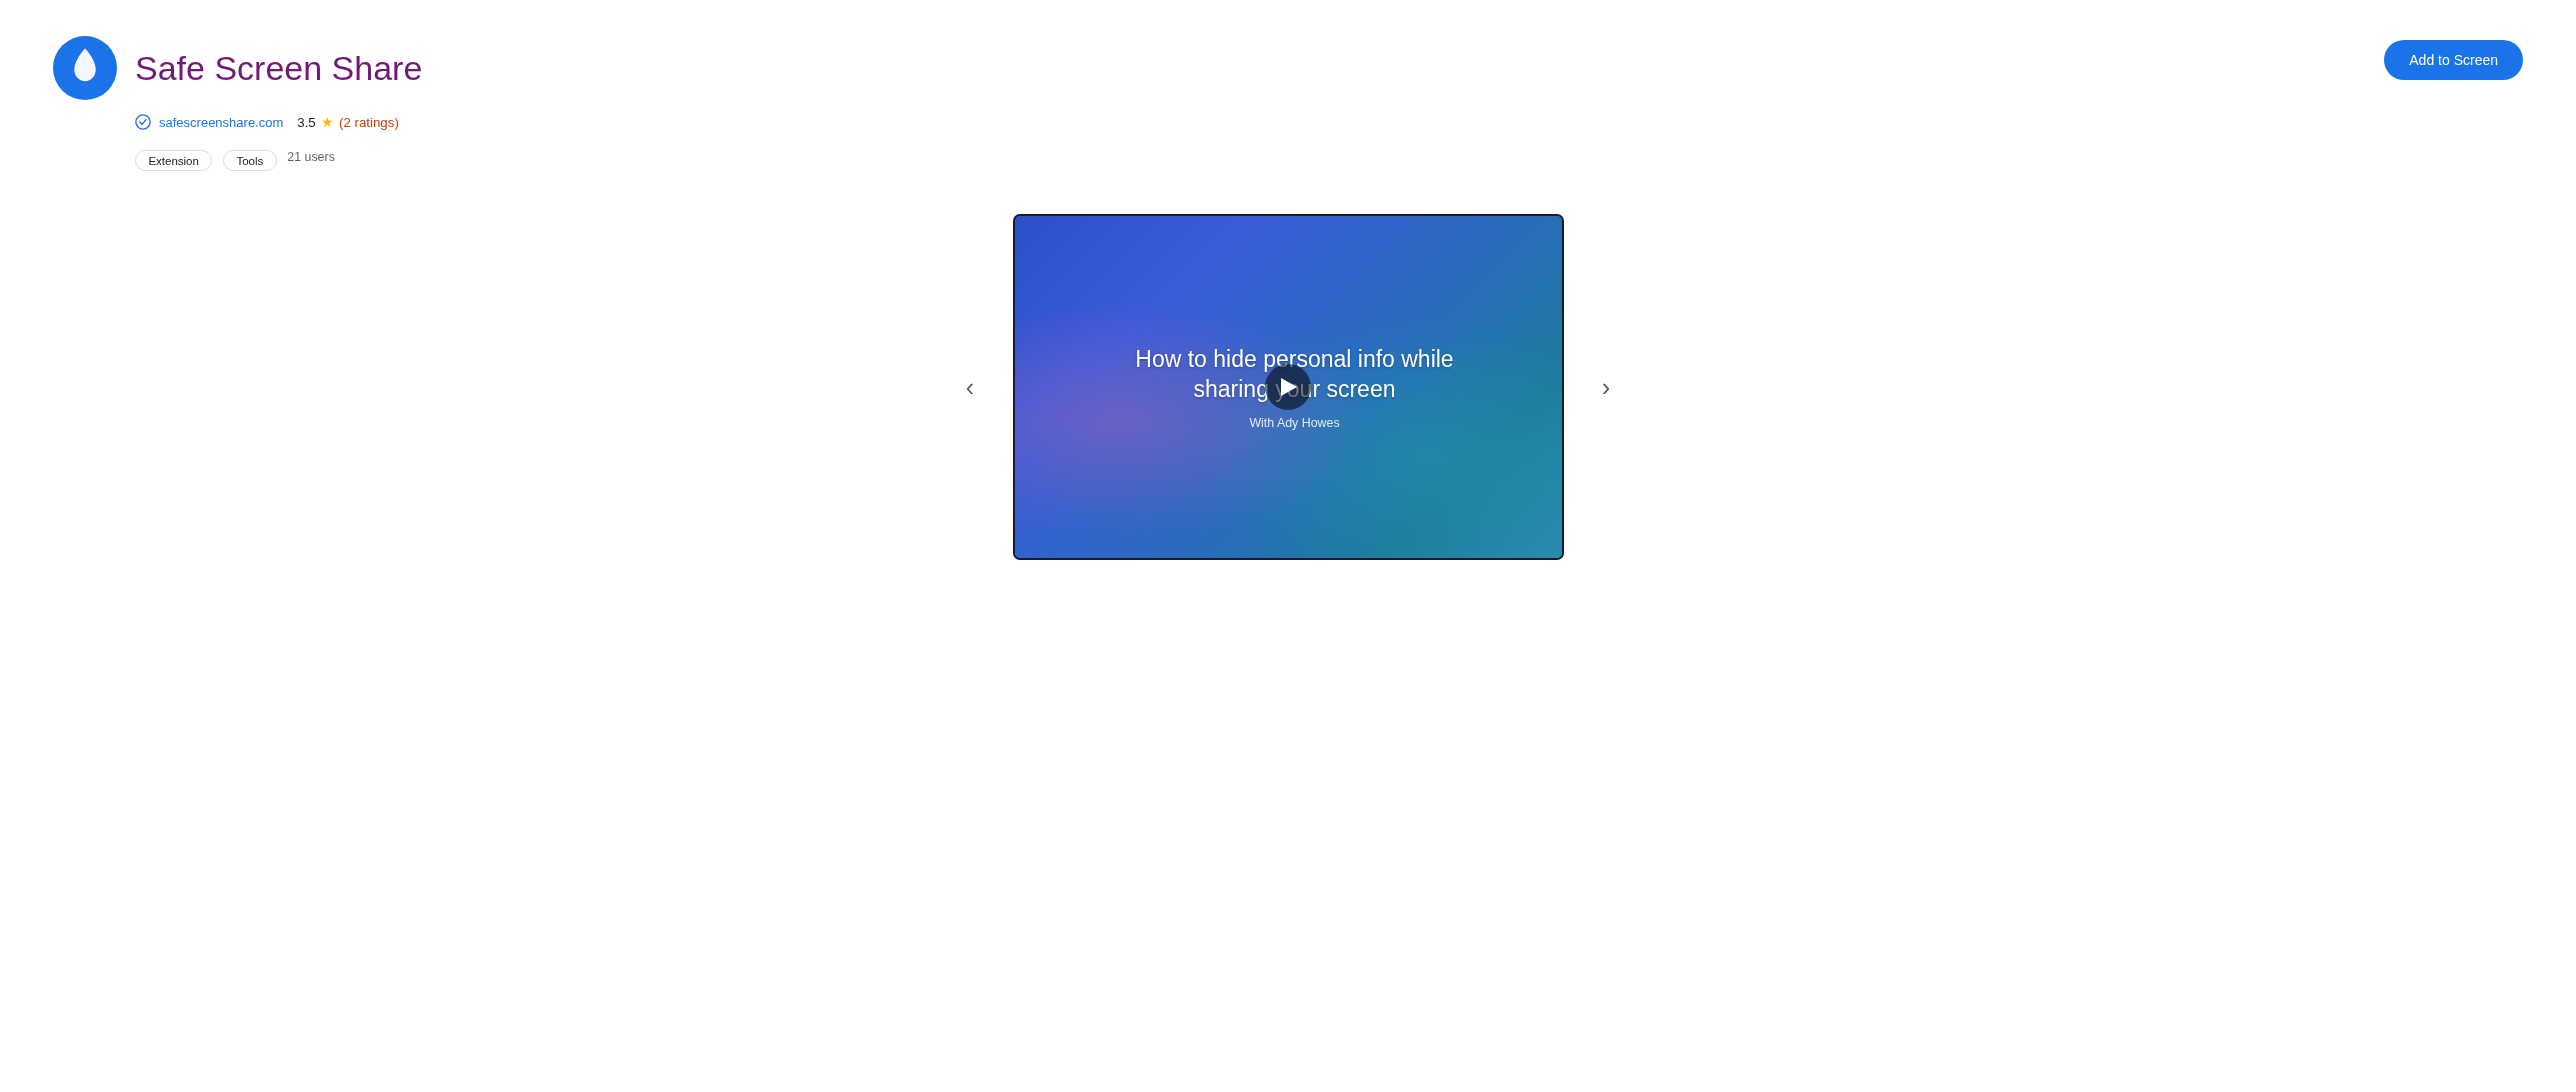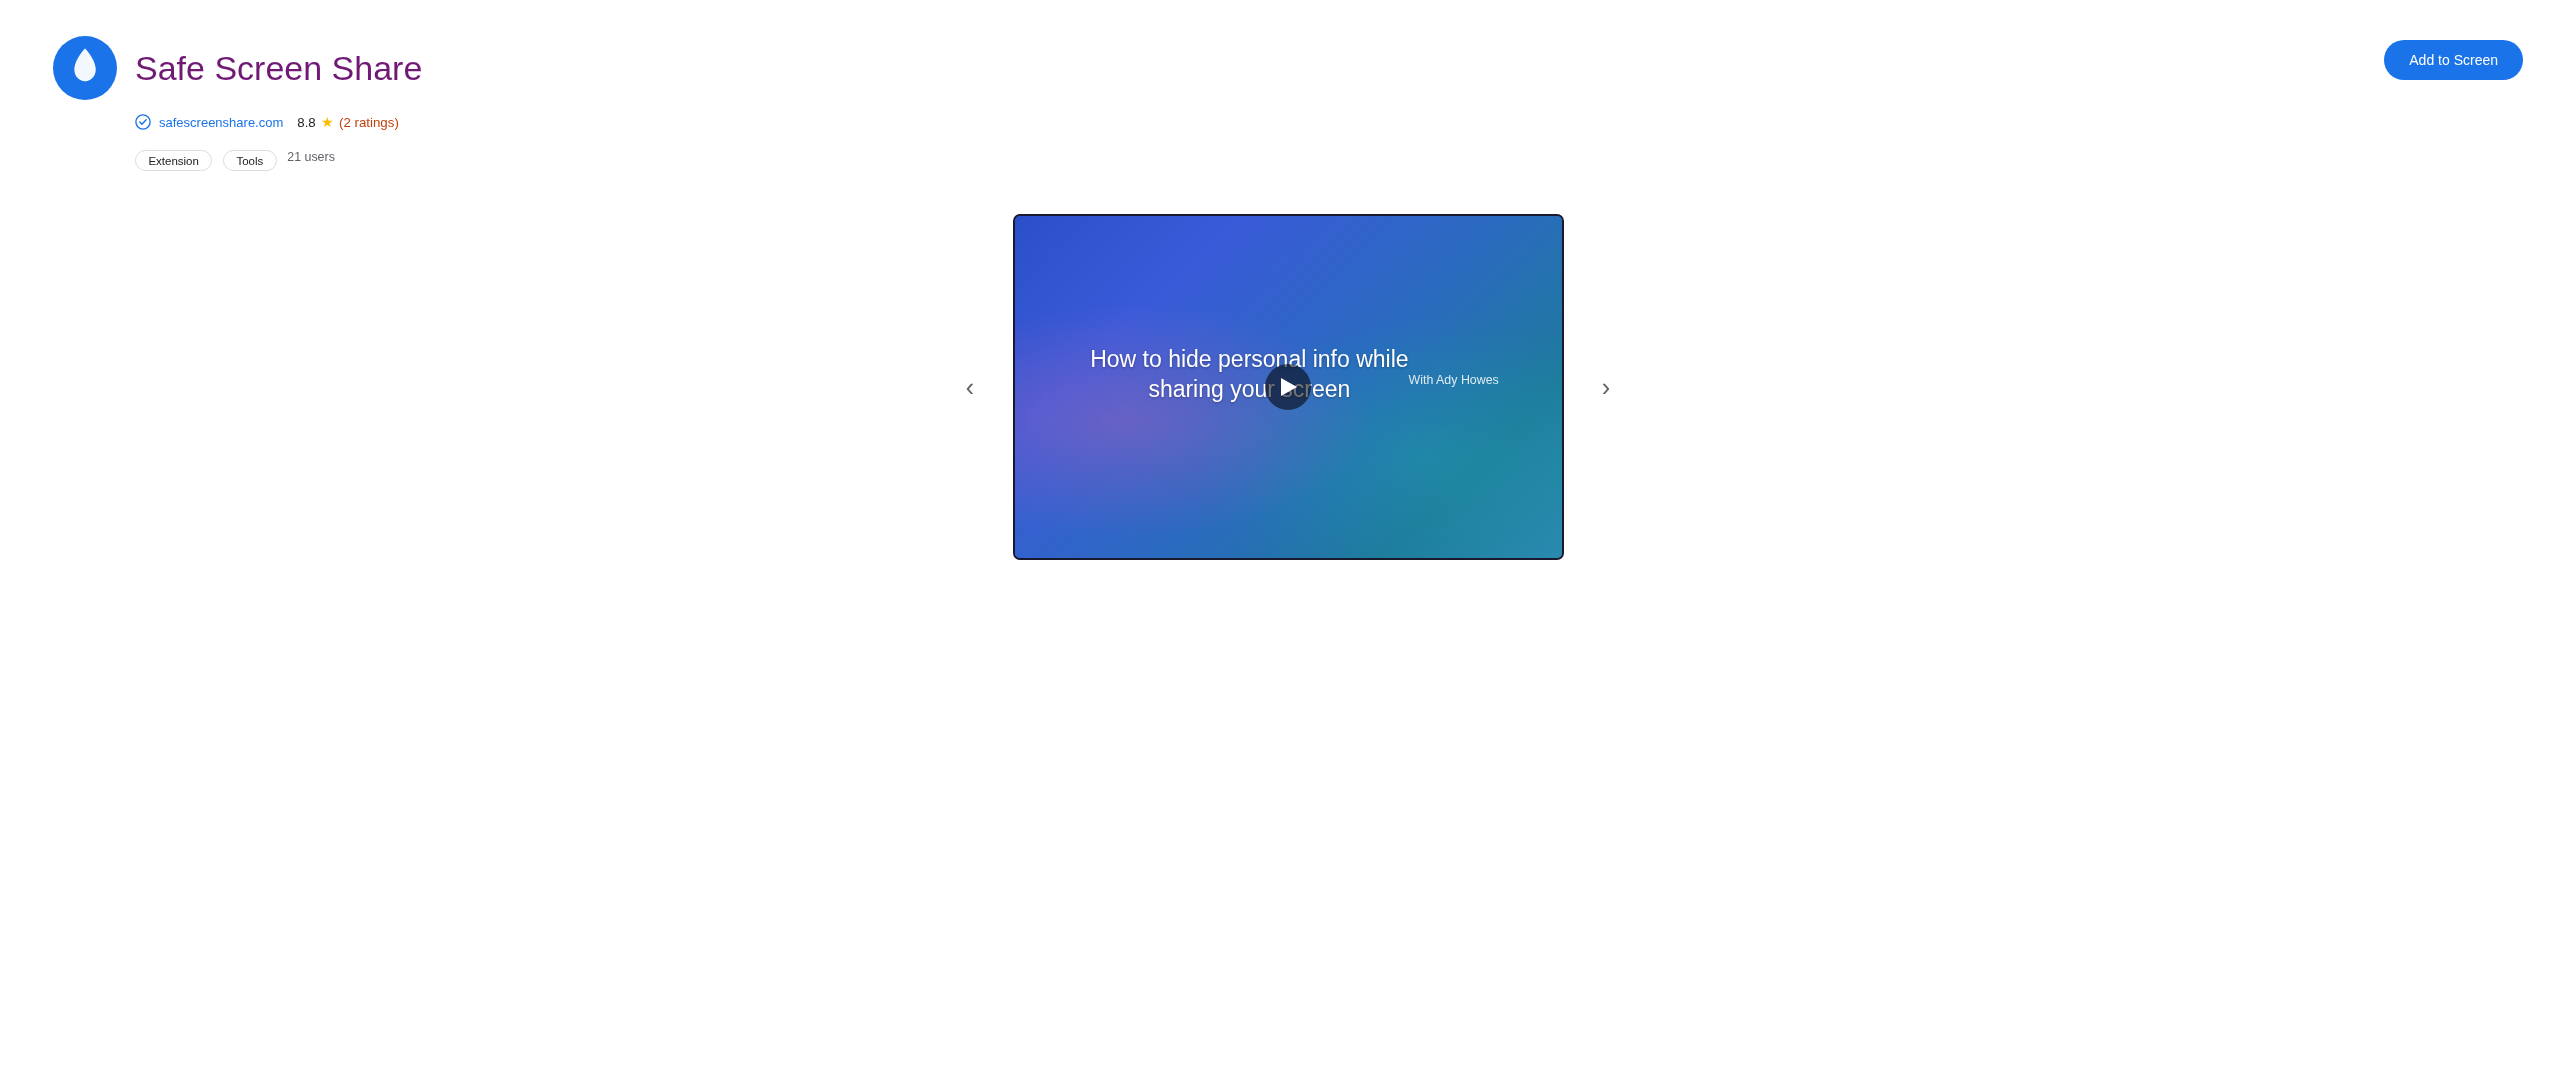--- a/index.html
+++ b/index.html
@@ -164,22 +164,21 @@
       background:
         radial-gradient(ellipse at 20% 60%, rgba(180, 100, 180, 0.4) 0%, transparent 40%),
         radial-gradient(ellipse at 75% 70%, rgba(30, 160, 170, 0.4) 0%, transparent 40%),
         linear-gradient(135deg, #2b4fc9 0%, #3a5bd9 25%, #2a6abf 55%, #1e7a9c 80%, #2a8ab0 100%);
     }
 
     .video-text {
       position: absolute;
       inset: 0;
       display: flex;
-      flex-direction: row;
-      align-items: center;
+      flex-direction: column;
       justify-content: center;
       color: #fff;
       text-align: center;
       padding: 18px;
       margin-left: 13px;
     }
 
     .video-main-text {
       font-size: 23px;
       font-weight: 500;
@@ -248,21 +247,21 @@
     <a class="website-link" href="#">
 
       <svg class="verified-icon" viewBox="0 0 18 18" fill="none" xmlns="http://www.w3.org/2000/svg">
         <circle cx="9" cy="9" r="8" stroke="#1a73e8" stroke-width="1.5" fill="none"></circle>
         <path d="M5.5 9L7.8 11.5L12.5 6.5" stroke="#1a73e8" stroke-width="1.6" stroke-linecap="round" stroke-linejoin="round"></path>
       </svg>
       <span>safescreenshare.com</span>
     </a>
 
     <div class="rating-area">
-      <span>8.8</span>
+      <span>3.5</span>
       <span class="star">★</span>
       <a class="rating-link" href="#">
         (<span>2 ratings</span>)
       </a>
     </div>
   </div>
 
   <div class="tags-row">
     <span class="tag-badge">Extension</span>
     <span class="tag-badge">Tools</span>

